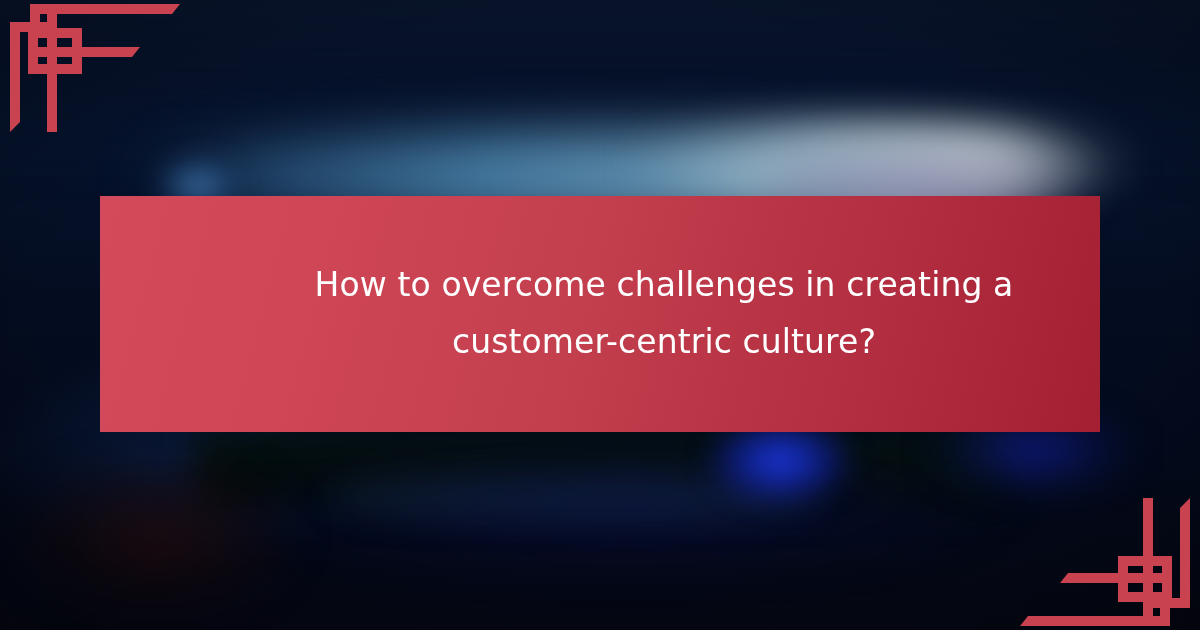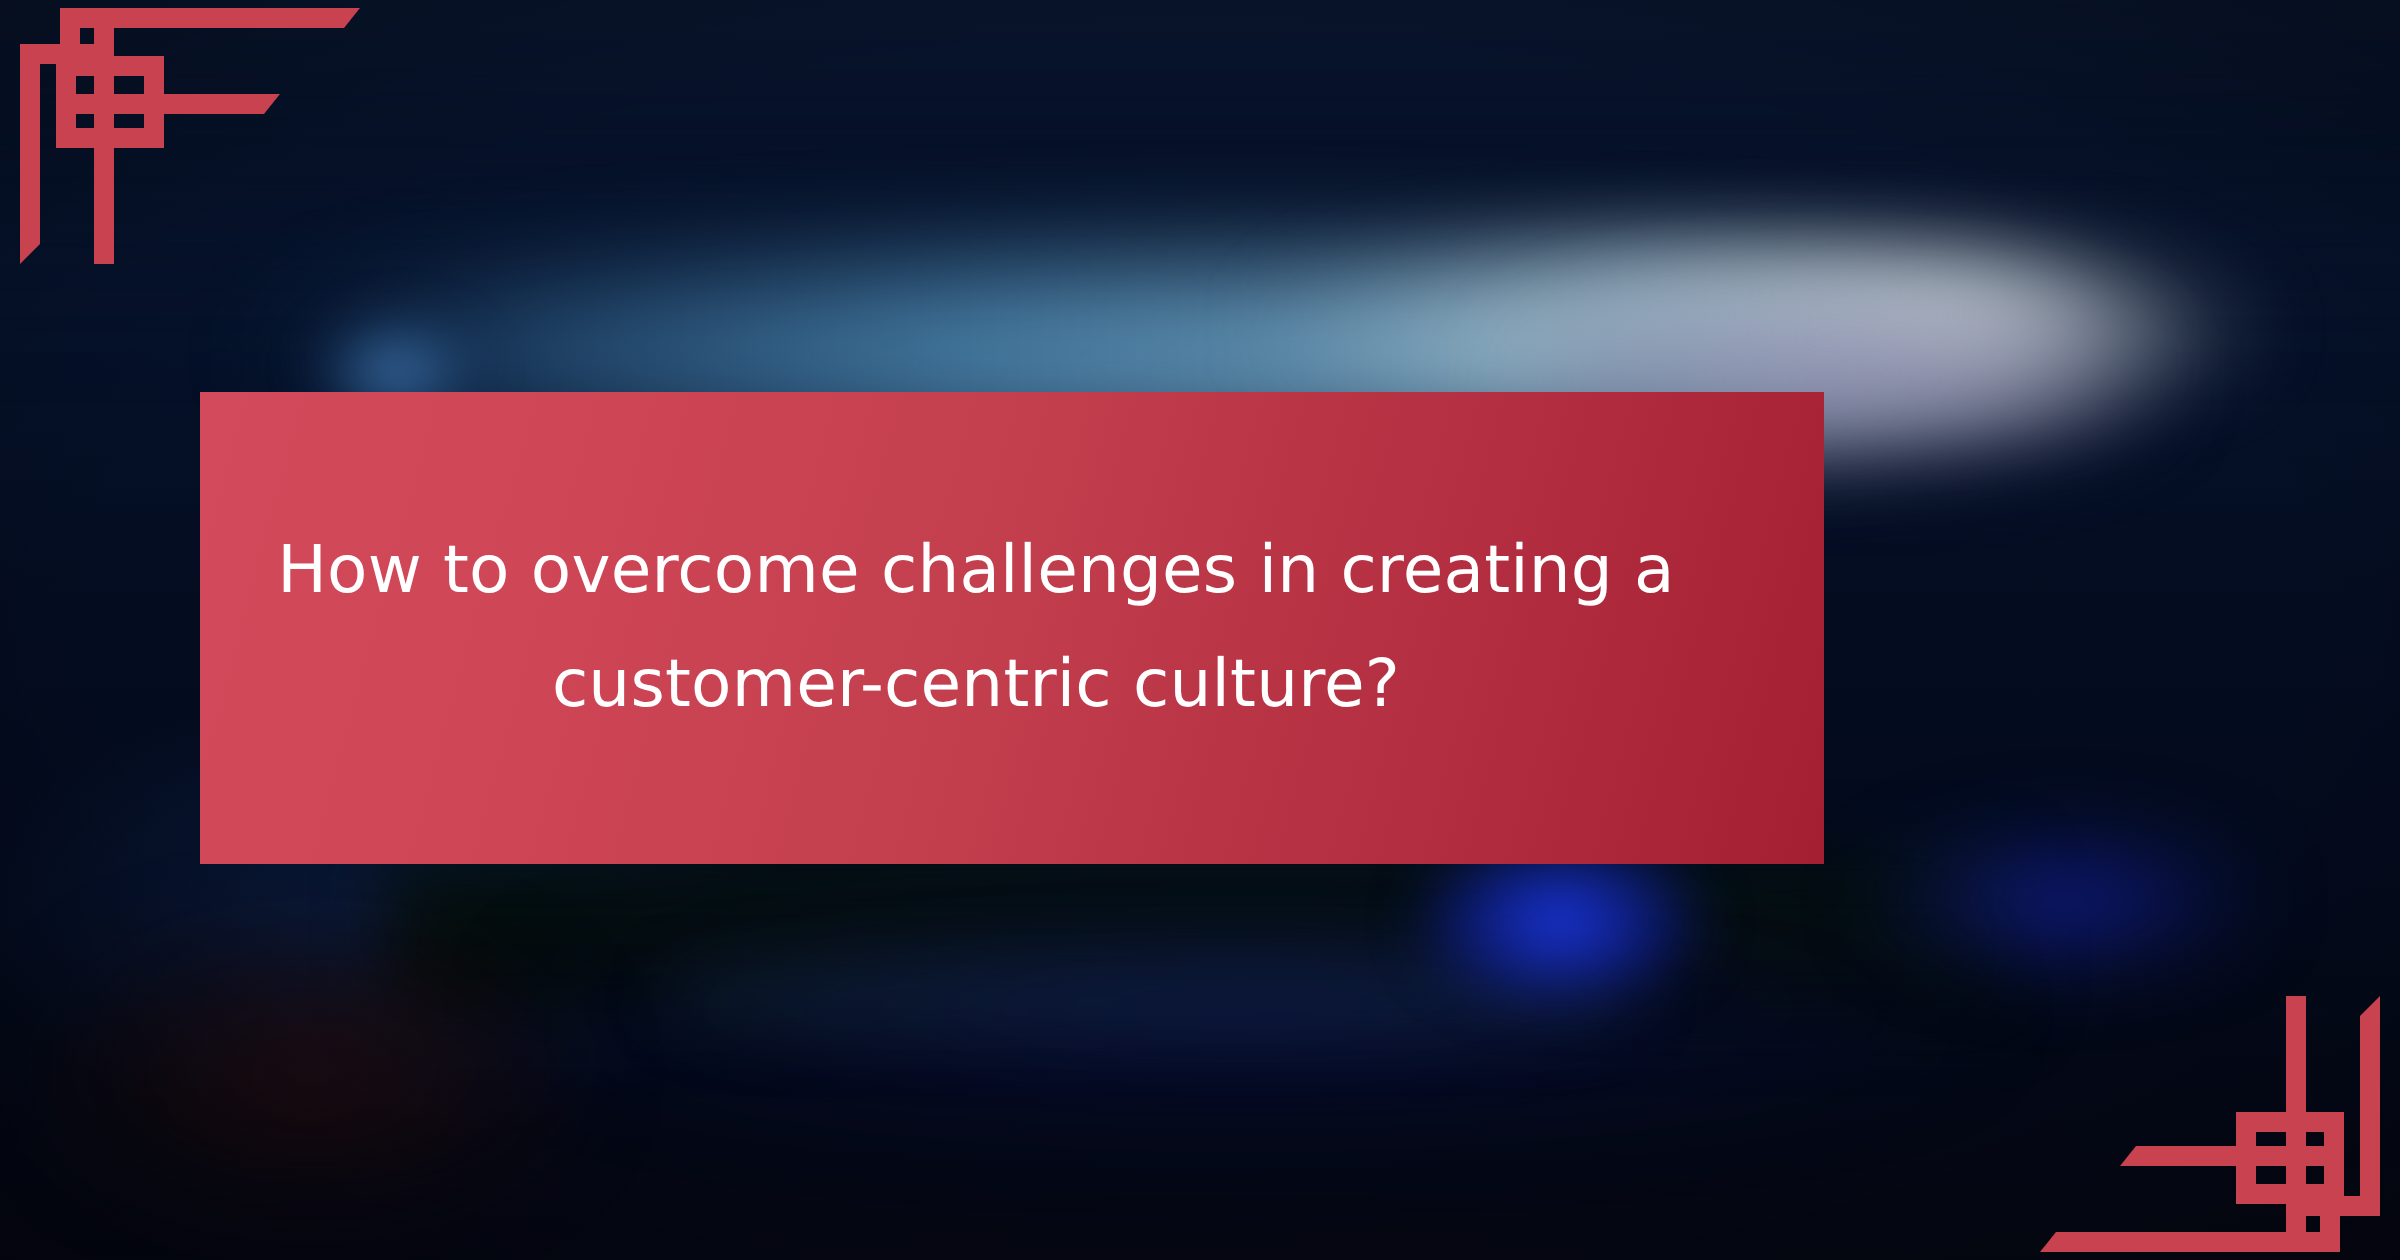--- a/index.html
+++ b/index.html
@@ -149,27 +149,27 @@
   }
   .corner-tl { left:0; top:0; }
   .corner-br { right:0; bottom:0; transform:rotate(180deg); }
   .corner svg { display:block; width:190px; height:200px; }
 
   
   .banner {
     position:absolute;
     left:100px;
     top:196px;
-    width:812px;
+    width:1000px;
     height:236px;
     background:linear-gradient(105deg, #d24a5b 0%, #cf4656 22%, #c33f4e 48%, #b32f41 74%, #a41f31 100%);
     display:flex;
     align-items:center;
-    justify-content:flex-start;
-    padding:0 28px;
+    justify-content:flex-end;
+    padding:0 76px;
   }
   .banner-title {
     color:#ffffff;
     font-family:"DejaVu Sans", sans-serif;
     font-size:33px;
     font-weight:400;
     line-height:1.72;
     text-align:center;
     letter-spacing:0.1px;
     max-width:720px;

